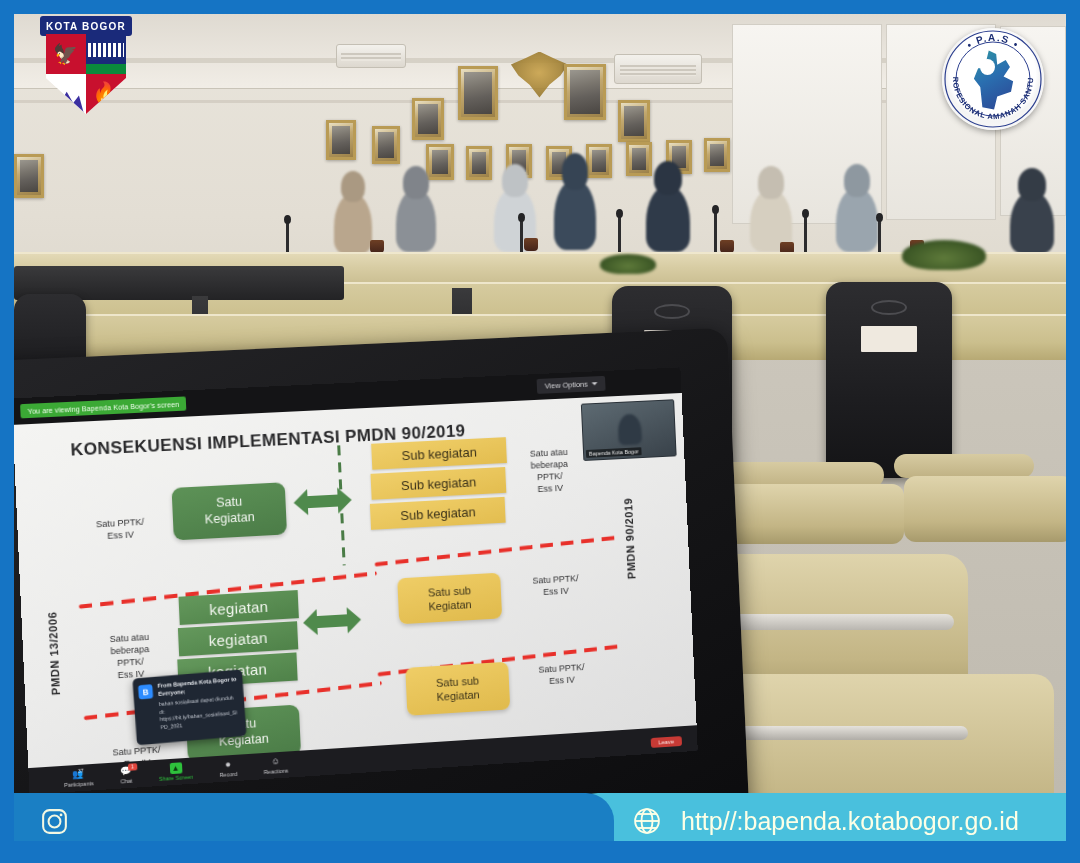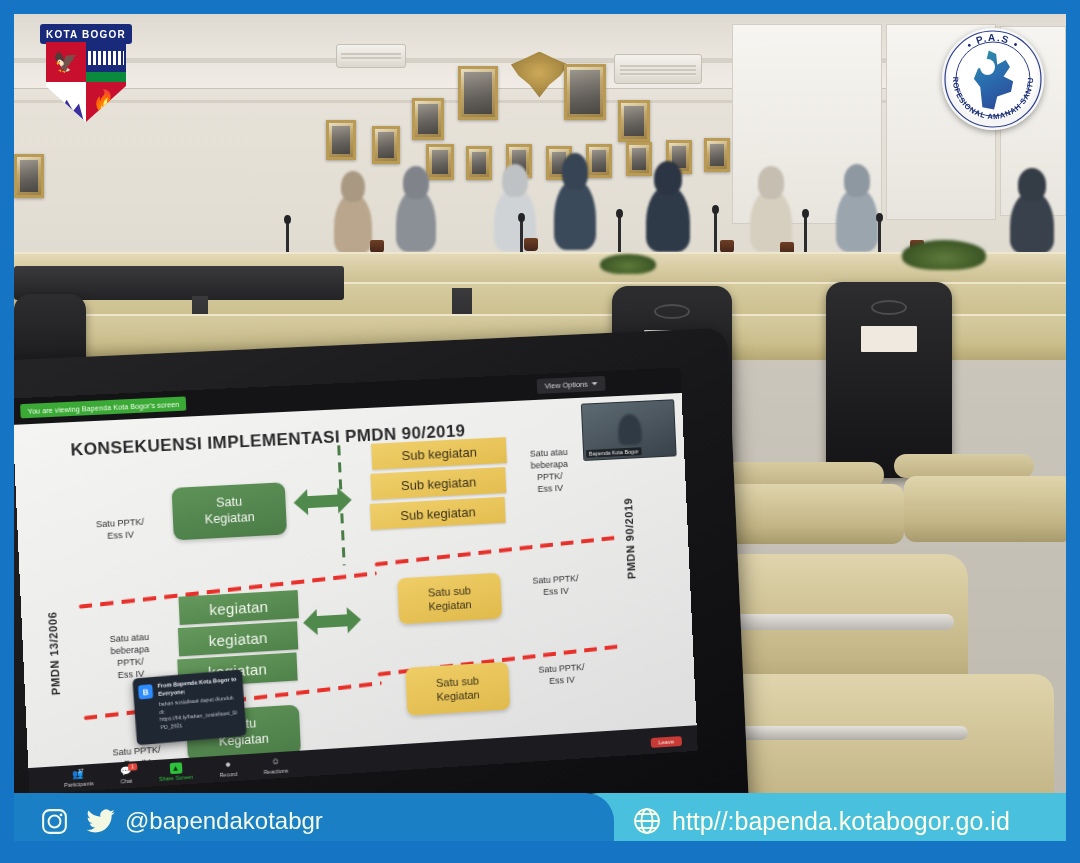--- a/index.html
+++ b/index.html
@@ -316,21 +316,21 @@
     display:flex; align-items:center; justify-content:center;
   }
   .leave-btn {
     position:absolute; right:16px; bottom:6px;
     background:#c73a35; color:#fde9e8; font-size:6px;
     padding:2px 8px; border-radius:3px;
   }
 
   
   .crest {
-    position:absolute; left:24px; top:8px; width:96px; height:104px;
+    position:absolute; left:24px; top:0; width:96px; height:104px;
   }
   .crest .ribbon {
     position:absolute; left:2px; top:2px; width:92px; height:20px;
     background:#1a2a7a; border-radius:3px;
     display:flex; align-items:center; justify-content:center;
     color:#fff; font-size:10px; font-weight:bold; letter-spacing:1.2px;
     font-family:"Liberation Sans", sans-serif;
   }
   .crest .shield {
     position:absolute; left:8px; top:20px; width:80px; height:80px;
@@ -384,21 +384,21 @@
   .bb-left {
     position:absolute; left:0; bottom:0; width:600px; height:56px;
     background:#1a7fc4;
     border-radius:0 28px 0 0;
     display:flex; align-items:center; gap:16px; padding-left:26px;
   }
   .bb-right {
     position:absolute; left:556px; bottom:0; right:0; height:56px;
     background:#49c0dd;
     border-radius:28px 0 0 0;
-    display:flex; align-items:center; gap:10px; padding-left:62px;
+    display:flex; align-items:center; gap:19px; padding-left:62px;
   }
   .handle {
     display:flex; align-items:center; gap:9px;
     color:#f3f8e2; font-size:24px; white-space:nowrap;
   }
   .handle .gl { display:flex; align-items:center; }
   .url-text { color:#fdffe6; font-size:25px; white-space:nowrap; }
   .bb-base {
     position:absolute; left:0; bottom:0; width:100%; height:8px;
     background:#1574c4;
@@ -716,26 +716,18 @@
       <div class="bb-left">
         <span class="handle">
           <span class="gl">
             <svg width="29" height="29" viewBox="0 0 24 24" fill="none" stroke="#f3f8e2" stroke-width="1.7">
               <rect x="2.6" y="2.6" width="18.8" height="18.8" rx="5.2"></rect>
               <circle cx="12" cy="12" r="4.9"></circle>
               <circle cx="17.4" cy="6.6" r="1.15" fill="#f3f8e2" stroke="none"></circle>
             </svg>
           </span>
         </span>
-        <span class="handle">
-          <span class="gl">
-            <svg width="31" height="31" viewBox="0 0 24 24" fill="#f3f8e2">
-              <path d="M23 4.8a8.9 8.9 0 0 1-2.6.75 4.5 4.5 0 0 0 2-2.5 9 9 0 0 1-2.85 1.1 4.48 4.48 0 0 0-7.64 4.09A12.7 12.7 0 0 1 2.7 3.5a4.48 4.48 0 0 0 1.39 5.99 4.4 4.4 0 0 1-2.03-.56v.06a4.49 4.49 0 0 0 3.6 4.4 4.5 4.5 0 0 1-2.02.08 4.49 4.49 0 0 0 4.19 3.12A9 9 0 0 1 1 18.45a12.68 12.68 0 0 0 6.87 2.01c8.24 0 12.75-6.83 12.75-12.75l-.02-.58A9.1 9.1 0 0 0 23 4.8z"></path>
-            </svg>
-          </span>
-          <span>@bapendakotabgr</span>
-        </span>
       </div>
       <div class="bb-base"></div>
     </div>
 
   </div>
 </div>
 
 </body></html>

